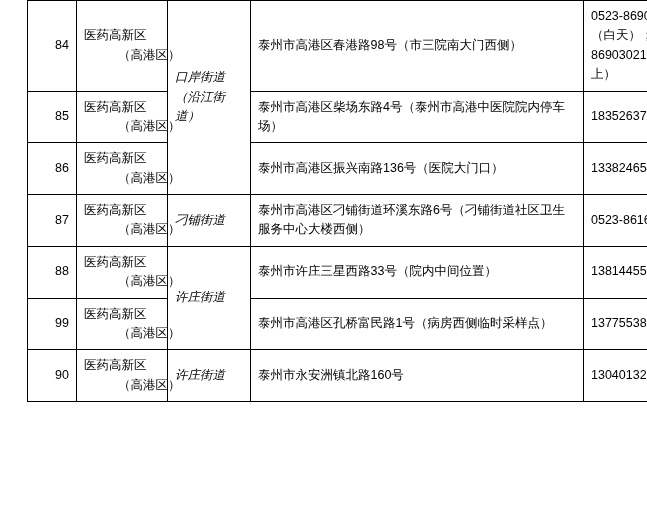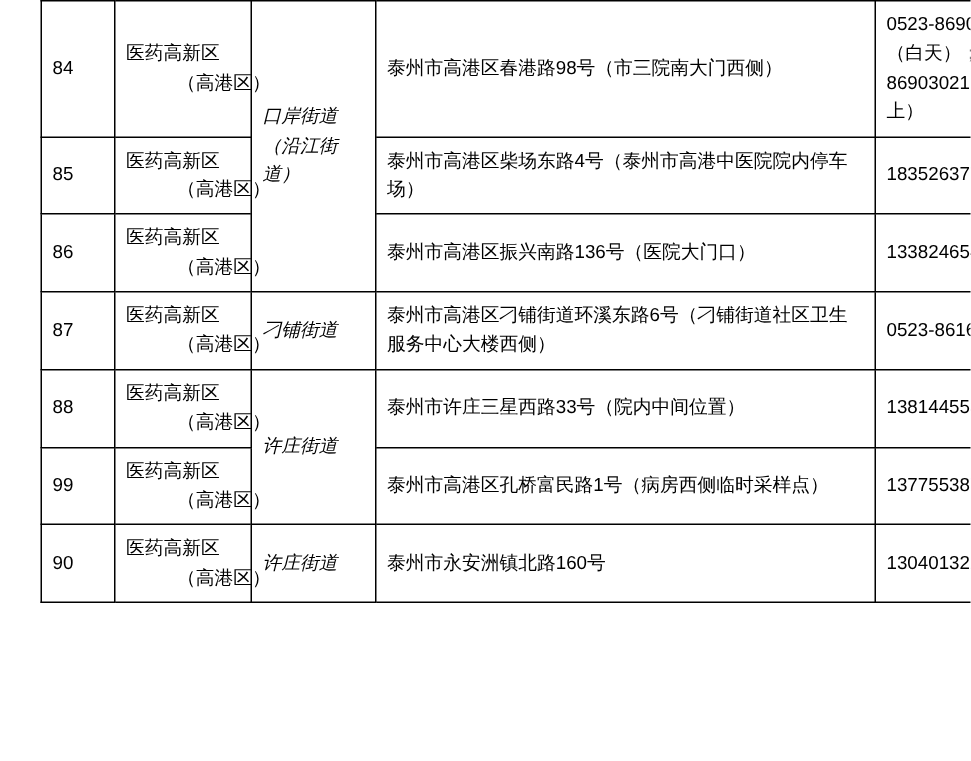--- a/index.html
+++ b/index.html
@@ -30,21 +30,21 @@
   table.grid td {
     border: 1px solid #000000;
     padding: 6px 7px;
     font-size: 12.5px;
     line-height: 1.55;
     vertical-align: middle;
     word-break: break-all;
   }
   td.col-num {
     width: 34px;
-    text-align: left;
+    text-align: right;
     padding: 6px 2px;
   }
   td.col-district {
     width: 76px;
     text-align: left;
     padding-left: 8px;
   }
   td.col-street {
     width: 68px;
     text-align: left;

